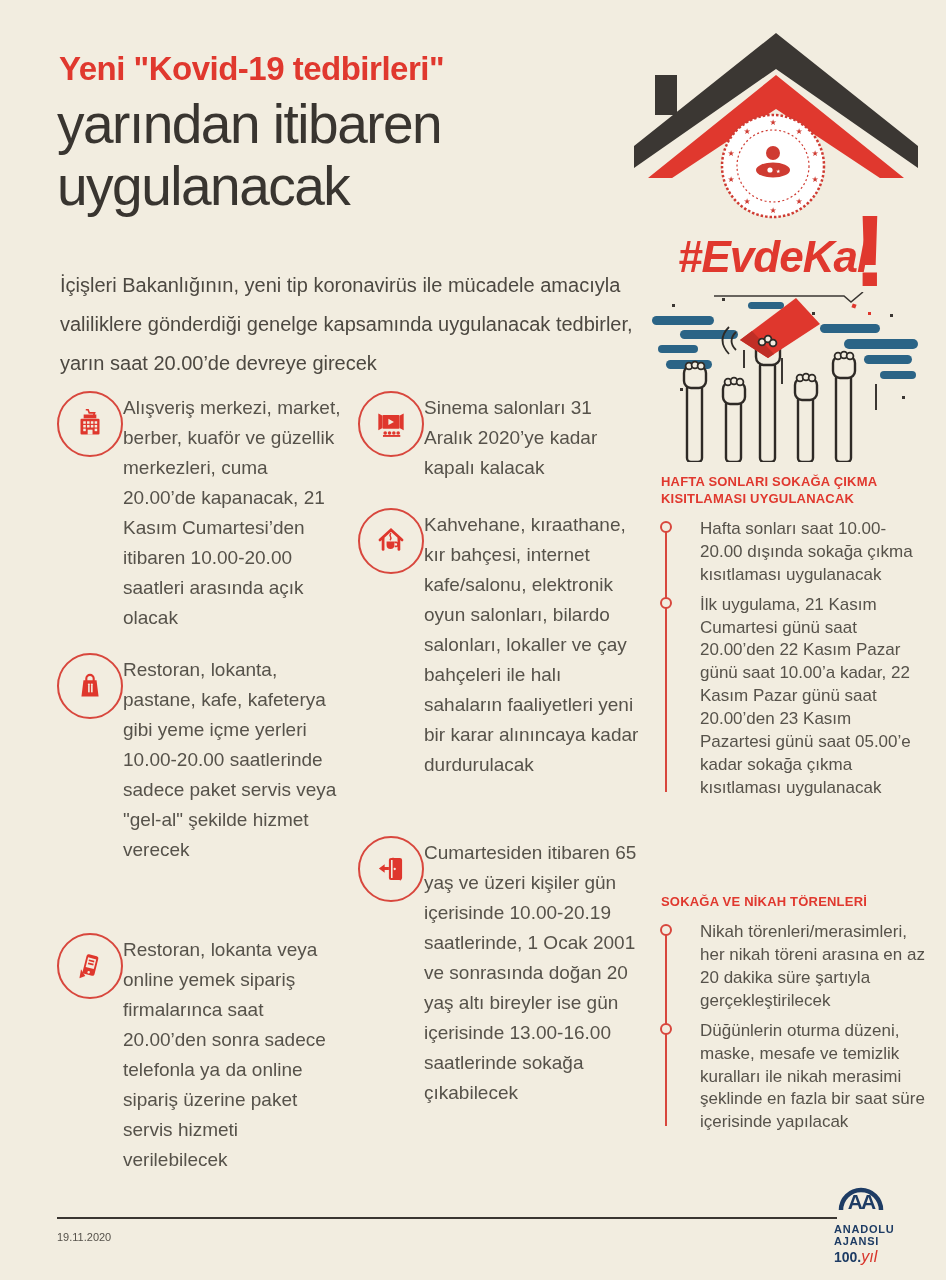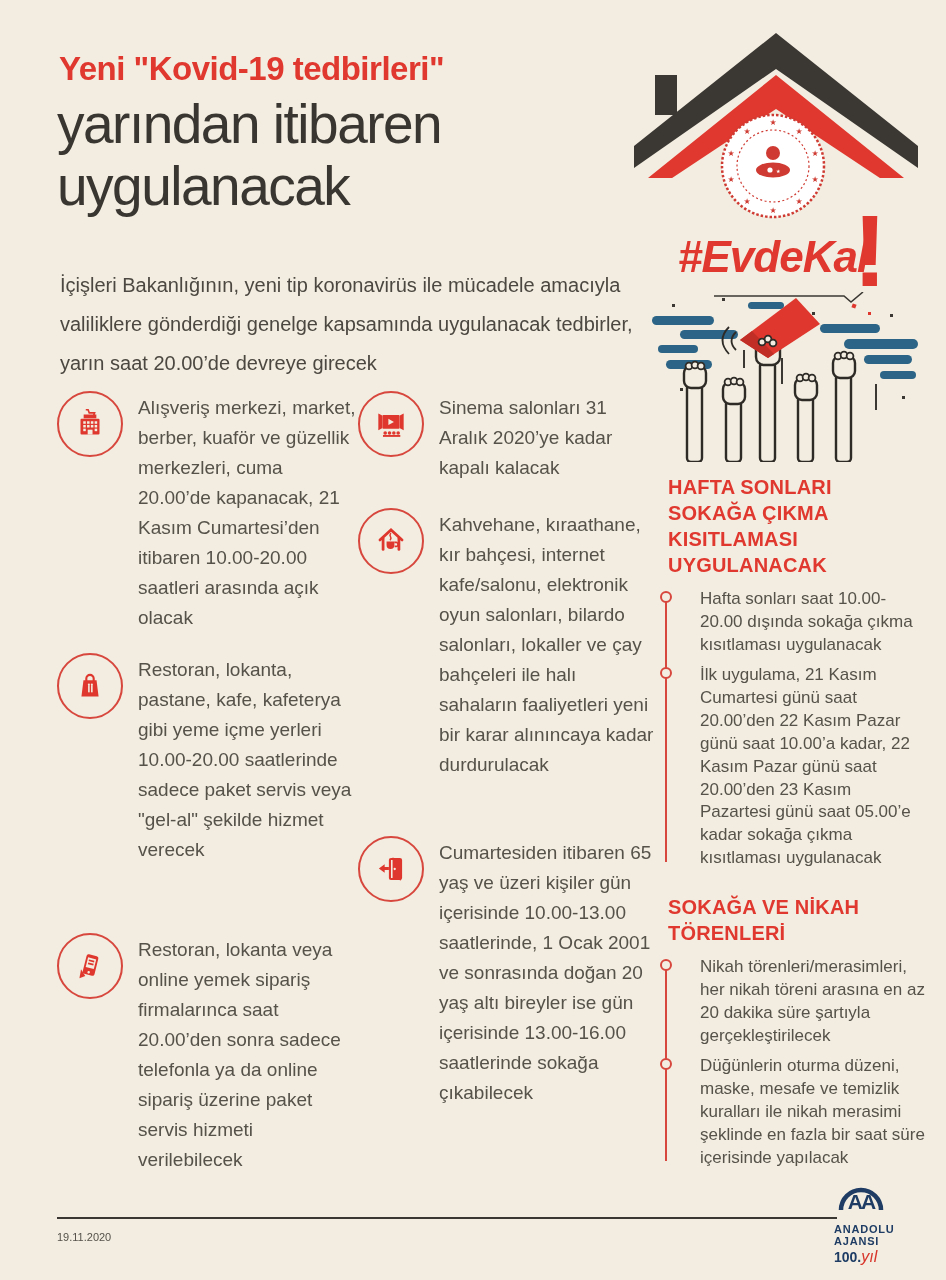--- a/index.html
+++ b/index.html
@@ -21,21 +21,21 @@
     left:57px;top:94px;
     font-size:55px;font-weight:400;line-height:1.12;letter-spacing:-1.5px;
     color:#393530;
   }
   .subtitle{
     left:60px;top:246px;width:585px;
     font-size:20px;line-height:1.95;color:#4c4841;
   }
 
   
-  .rule-item{display:flex;align-items:flex-start;gap:15px;}
+  .rule-item{display:flex;align-items:flex-start;}
   .icon-circle{
     flex:none;width:62px;height:62px;border:2.5px solid #d8473d;border-radius:50%;
     display:flex;align-items:center;justify-content:center;background:transparent;
   }
   .rule-item p{
     margin:2px 0 0 0;width:218px;
     font-size:19px;line-height:1.58;color:#56524a;
   }
 
   
@@ -43,22 +43,22 @@
     left:678px;top:232px;
     font-size:44px;font-weight:800;font-style:italic;letter-spacing:-1px;
     color:#e0382e;
   }
   .bang{
     left:853px;top:200px;
     font-size:102px;font-weight:900;color:#e0382e;line-height:1;
   }
   .r-section{width:252px;}
   .r-heading{
-    font-size:20px;font-weight:800;line-height:1.3;letter-spacing:0.2px;
-    color:#e0382e;margin:0 0 10px 8px;
+    font-size:13px;font-weight:800;line-height:1.3;letter-spacing:0.2px;
+    color:#e0382e;margin:0 0 10px 1px;
   }
   .r-bullets{position:relative;margin:0;padding:0 0 0 40px;list-style:none;}
   .r-bullets::before{
     content:"";position:absolute;left:5px;top:10px;bottom:8px;width:2px;background:#d8473d;
   }
   .r-bullets li{
     position:relative;width:225px;
     font-size:17px;line-height:1.35;color:#56524a;
   }
   .r-bullets li + li{margin-top:7px;}
@@ -174,21 +174,21 @@
 
 <div class="abs rule-item" style="left:358px;top:836px;">
   <span class="icon-circle">
     <svg width="38" height="38" viewBox="0 0 36 36">
       <rect x="17" y="8.5" width="10.5" height="19" rx="1" fill="none" stroke="#df372d" stroke-width="2"></rect>
       <polygon points="19.5,7 27.5,9.5 27.5,29 19.5,26.5" fill="#df372d"></polygon>
       <circle cx="21.5" cy="18" r="1.1" fill="#f2ede0"></circle>
       <polygon points="6.5,17.5 12,13.5 12,16 16,16 16,19 12,19 12,21.5" fill="#df372d"></polygon>
     </svg>
   </span>
-  <p>Cumartesiden itibaren 65 yaş ve üzeri kişiler gün içerisinde 10.00-13.00 saatlerinde, 1 Ocak 2001 ve sonrasında doğan 20 yaş altı bireyler ise gün içerisinde 13.00-16.00 saatlerinde sokağa çıkabilecek</p>
+  <p>Cumartesiden itibaren 65 yaş ve üzeri kişiler gün içerisinde 10.00-20.19 saatlerinde, 1 Ocak 2001 ve sonrasında doğan 20 yaş altı bireyler ise gün içerisinde 13.00-16.00 saatlerinde sokağa çıkabilecek</p>
 </div>
 
 <svg class="abs" style="left:630px;top:28px;" width="292" height="150" viewBox="0 0 292 150">
   <rect x="25" y="47" width="22" height="40" fill="#3b3733"></rect>
   <polygon points="146,5 288,118 288,140 146,41 4,140 4,118" fill="#3b3733"></polygon>
   <polygon points="146,47 274,150 274,166 146,81 18,166 18,150" fill="#e0382e"></polygon>
 </svg>
 
 <svg class="abs" style="left:718px;top:111px;" width="110" height="110" viewBox="0 0 110 110" title="TÜRKİYE CUMHURİYETİ İÇİŞLERİ BAKANLIĞI">
   <circle cx="55" cy="55" r="51" fill="#ffffff" stroke="#cf3b32" stroke-width="2.5" stroke-dasharray="2.5,2"></circle>

